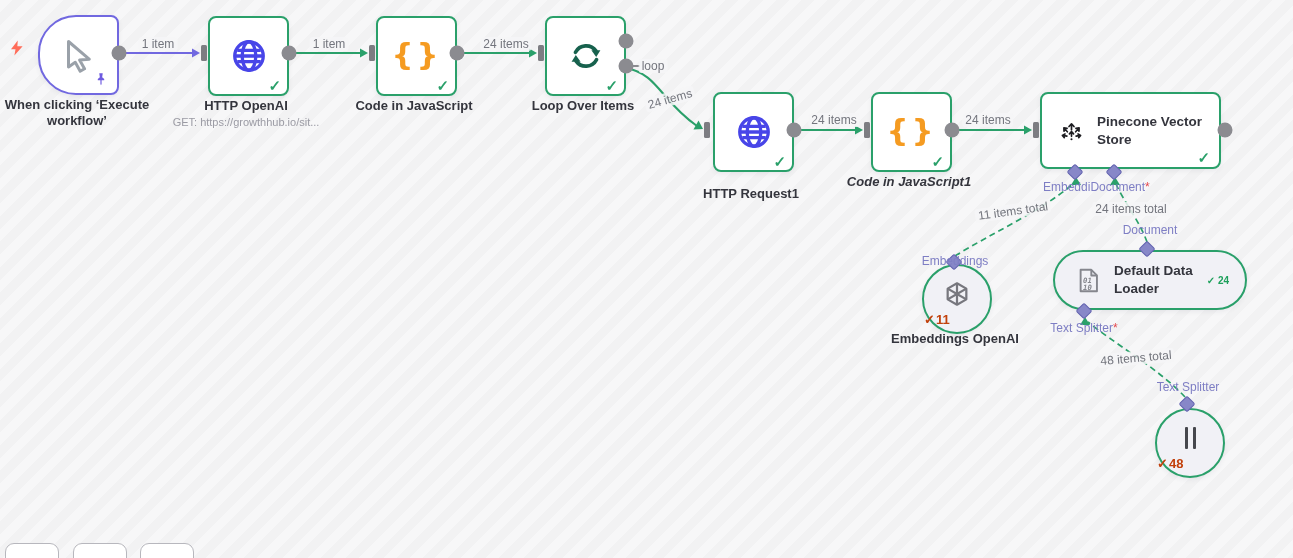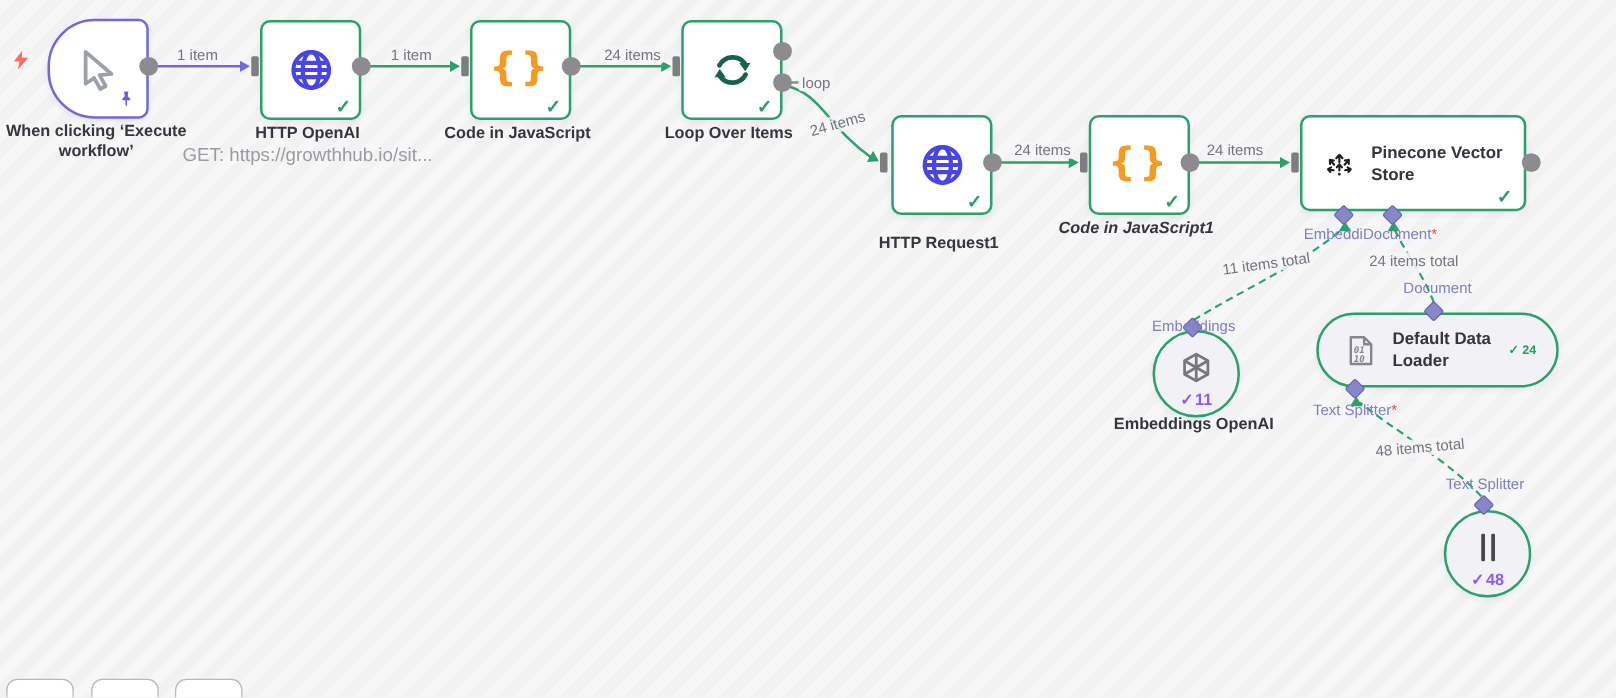--- a/index.html
+++ b/index.html
@@ -10,30 +10,30 @@
   .node{
     position:absolute;background:#fff;border:2px solid #2aa06a;border-radius:8px;
     box-shadow:0 2px 5px rgba(60,60,80,0.07);display:flex;align-items:center;justify-content:center;
   }
   .node.sq{width:77px;height:76px;}
   .node.trigger{border-color:#7168e0;border-radius:38px 8px 8px 38px;}
   .node-check{position:absolute;right:6px;bottom:1px;color:#2aa06a;font-size:15px;font-weight:700;line-height:1;}
   .pin-wrap{position:absolute;right:9px;bottom:7px;line-height:0;}
   .braces{color:#f59b21;font-size:31px;font-weight:600;letter-spacing:3px;font-family:"DejaVu Sans",sans-serif;line-height:1;padding-bottom:4px;}
   .node-label{position:absolute;font-size:13px;font-weight:600;color:#34353d;text-align:center;transform:translateX(-50%);line-height:1.25;}
-  .node-sub{position:absolute;font-size:15px;font-weight:400;color:#9b9ba4;text-align:center;transform:translateX(-50%);white-space:nowrap;}
+  .node-sub{position:absolute;font-size:11px;font-weight:400;color:#9b9ba4;text-align:center;transform:translateX(-50%);white-space:nowrap;}
   .wire-label{position:absolute;font-size:12px;color:#73757d;transform:translate(-50%,-50%);white-space:nowrap;background:rgba(246,246,247,0.85);padding:0 3px;border-radius:3px;}
   .port-label{position:absolute;font-size:12px;color:#7e7ec4;white-space:nowrap;transform:translate(-50%,-50%);}
   .port-label .req{color:#e5484d;}
   .diamond{position:absolute;width:10px;height:10px;background:#8787c8;border:1.5px solid #6363b0;border-radius:2px;transform:rotate(45deg);}
   .round{position:absolute;width:66px;height:66px;border-radius:50%;background:#f1f1f6;border:2px solid #2aa06a;
     box-shadow:0 2px 5px rgba(60,60,80,0.07);display:flex;align-items:center;justify-content:center;}
   .pill{position:absolute;width:194px;height:60px;border-radius:30px;background:#f1f1f6;border:2px solid #2aa06a;
     box-shadow:0 2px 5px rgba(60,60,80,0.07);display:flex;align-items:center;padding:0 16px 0 20px;box-sizing:border-box;gap:12px;}
-  .count{position:absolute;bottom:5px;width:100%;text-align:center;color:#8b5cf6;font-size:13px;font-weight:700;}
+  .count{position:absolute;bottom:5px;width:100%;color:#c2410c;font-size:13px;font-weight:700;}
   .count .chk{font-weight:700;margin-right:1px;}
   .pill .count-inline{color:#1da05b;font-size:10px;font-weight:700;margin-left:auto;white-space:nowrap;}
   .pill-title{font-size:13.5px;font-weight:600;color:#34353d;line-height:1.3;width:96px;}
   .pc-title{font-size:13.5px;font-weight:600;color:#34353d;line-height:1.3;width:108px;}
   .bars{display:flex;gap:5px;}
   .bars span{display:block;width:3px;height:22px;background:#46474d;border-radius:1px;}
   .ctl-btn{position:absolute;top:543px;width:52px;height:24px;background:#fff;border:1px solid #b7b7bd;border-radius:9px;}
   svg.wires{position:absolute;left:0;top:0;pointer-events:none;}
   .icon-center{display:flex;align-items:center;justify-content:center;font-style:italic;}
 </style>

